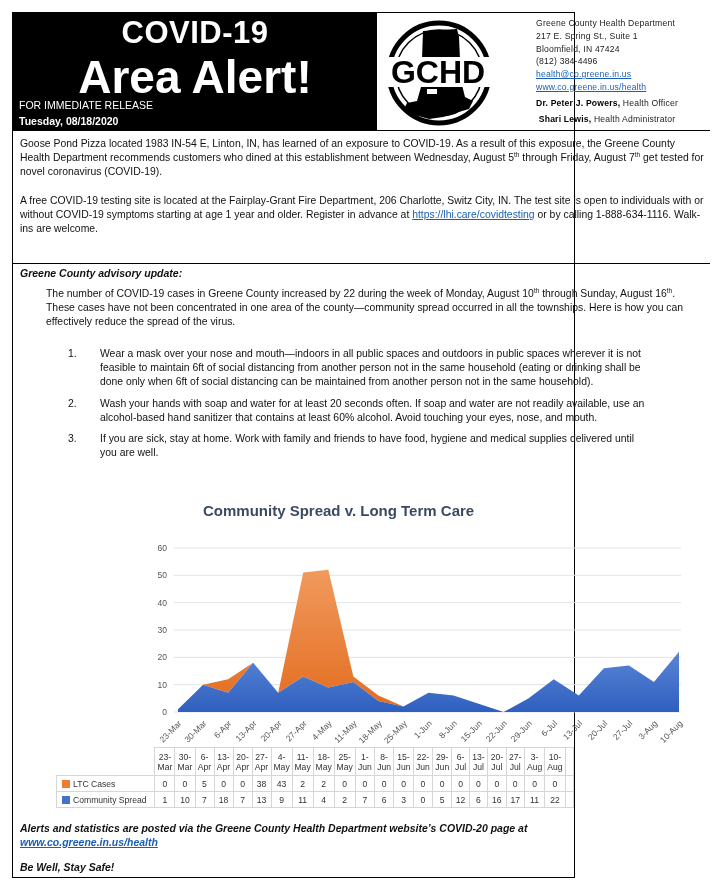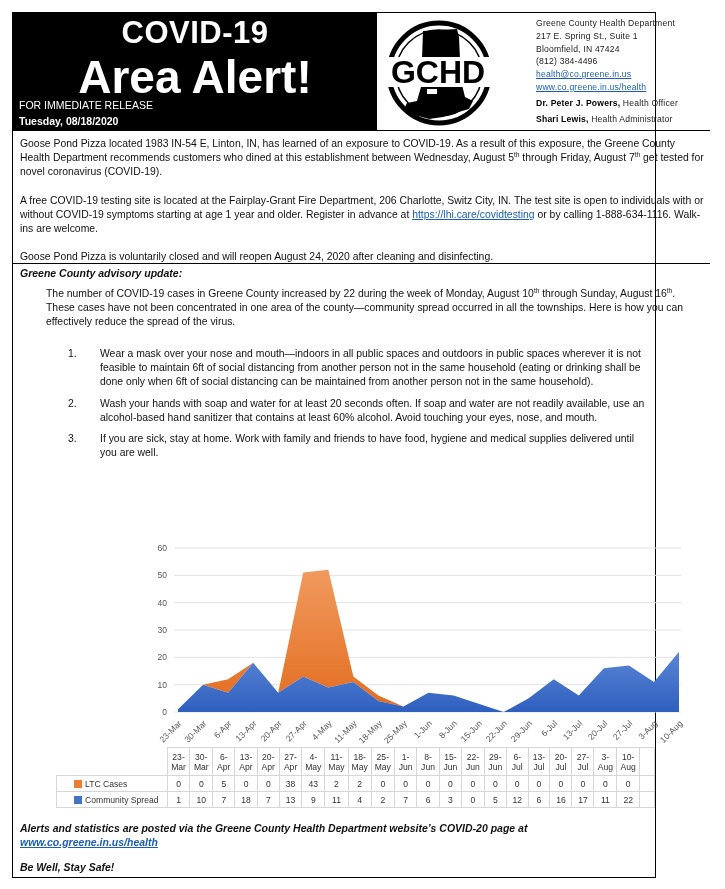--- a/index.html
+++ b/index.html
@@ -1,45 +1,45 @@
 <!DOCTYPE html>
 <html><head>
 <meta charset="utf-8">
 <style>
   * { box-sizing: border-box; margin: 0; padding: 0; }
   html, body { width: 725px; height: 889px; background: #ffffff; overflow: hidden; }
   body { position: relative; font-family: "Liberation Sans", sans-serif; color: #111; }
-  .page { position: absolute; left: 12px; top: 12px; width: 644px; height: 866px; border: 1.5px solid #000; }
+  .page { position: absolute; left: 12px; top: 12px; width: 563px; height: 866px; border: 1.5px solid #000; }
   .hdr-black { position: absolute; left: 0; top: 0; width: 364px; height: 118px; background: #000; color: #fff; }
   .hdr-black .t1 { position: absolute; left: 0; width: 364px; top: 2px; text-align: center; font-weight: bold; font-size: 31px; letter-spacing: 0.5px; }
   .hdr-black .t2 { position: absolute; left: 0; width: 364px; top: 37px; text-align: center; font-weight: bold; font-size: 46px; }
   .hdr-black .r1 { position: absolute; left: 6px; top: 86px; font-size: 10.5px; font-weight: normal; }
   .hdr-black .r2 { position: absolute; left: 6px; top: 102px; font-size: 10.5px; font-weight: bold; text-align: center; }
   .hdr-right { position: absolute; left: 364px; top: 0; width: 333px; height: 118px; border-bottom: 1.5px solid #000; }
   .logo { position: absolute; left: 6px; top: 4px; width: 110px; height: 110px; }
   .contact { position: absolute; left: 159px; top: 4px; font-size: 8.6px; line-height: 12.8px; color: #222; letter-spacing: 0.2px; }
   .contact a { color: #1a5fb4; text-decoration: underline; }
   .contact .strong { font-weight: bold; color: #000; }
-  .contact .row-gap { margin-top: 3px; }
+  .contact .row-gap { margin-top: 3px; text-align: center; }
   .body1 { position: absolute; left: 7px; top: 124px; width: 685px; font-size: 10.4px; line-height: 14.2px; }
   .body1 p { margin-bottom: 14px; }
   .body1 a { color: #1a5fb4; text-decoration: underline; }
   sup { font-size: 6.5px; vertical-align: super; line-height: 0; }
   .divider { position: absolute; left: 0; top: 250px; width: 697px; height: 0; border-top: 1.5px solid #000; }
   .adv-title { position: absolute; left: 7px; top: 254px; font-size: 10.5px; font-weight: bold; font-style: italic; }
   .adv-para { position: absolute; left: 33px; top: 274px; width: 660px; font-size: 10.4px; line-height: 14.2px; }
   .adv-list { position: absolute; left: 55px; top: 334px; width: 580px; font-size: 10.4px; line-height: 14.2px; list-style: none; }
   .adv-list li { position: relative; padding-left: 32px; margin-bottom: 7px; }
   .adv-list li .num { position: absolute; left: 0; top: 0; }
   .chart-title { position: absolute; left: 190px; top: 489px; font-size: 15px; font-weight: bold; color: #3b4a63; }
   .chart-svg { position: absolute; left: 128px; top: 510px; }
   .tbl { position: absolute; left: 43px; top: 734px; border-collapse: collapse; font-size: 8.6px; color: #333; }
   .tbl td { border: 1px solid #d6d6d6; text-align: center; height: 16px; padding: 0 1px; }
   .tbl tr.head td { height: 28px; line-height: 10px; }
-  .tbl td.lbl { text-align: left; width: 114px; padding-left: 17px; white-space: nowrap; }
+  .tbl td.lbl { text-align: left; width: 114px; padding-left: 5px; white-space: nowrap; }
   .tbl td.blank { border: none; }
   .tbl td.c { width: 25px; }
   .tbl td.end { width: 20px; }
   .sw { display: inline-block; width: 8px; height: 8px; margin-right: 3px; vertical-align: -1px; }
   .foot1 { position: absolute; left: 7px; top: 808px; font-size: 10.5px; font-weight: bold; font-style: italic; line-height: 14px; }
   .foot1 a { color: #1a5fb4; text-decoration: underline; }
   .foot2 { position: absolute; left: 7px; top: 848px; font-size: 10.5px; font-weight: bold; font-style: italic; }
 </style>
 </head>
 <body>
@@ -70,33 +70,33 @@
       <div><a>health@co.greene.in.us</a></div>
       <div><a>www.co.greene.in.us/health</a></div>
       <div class="row-gap"><span class="strong">Dr. Peter J. Powers,</span><span> Health Officer</span></div>
       <div class="row-gap"><span class="strong">Shari Lewis,</span><span> Health Administrator</span></div>
     </div>
   </div>
 
   <div class="body1">
     <p><span>Goose Pond Pizza located 1983 IN-54 E, Linton, IN, has learned of an exposure to COVID-19.  As a result of this exposure, the Greene County Health Department recommends customers who dined at this establishment between Wednesday, August 5</span><sup>th</sup><span> through Friday, August 7</span><sup>th</sup><span> get tested for novel coronavirus (COVID-19).</span></p>
     <p><span>A free COVID-19 testing site is located at the Fairplay-Grant Fire Department, 206 Charlotte, Switz City, IN.  The test site is open to individuals with or without COVID-19 symptoms starting at age 1 year and older.  Register in advance at </span><a>https://lhi.care/covidtesting</a><span> or by calling 1-888-634-1116.  Walk-ins are welcome.</span></p>
-    <p>Goose Pond Pizza is voluntarily closed and will reopen August 24, 2020 after cleaning and disinfecting.</p>
   </div>
 
   <div class="divider"></div>
 
   <div class="adv-title">Greene County advisory update:</div>
   <div class="adv-para"><span>The number of COVID-19 cases in Greene County increased by 22 during the week of Monday, August 10</span><sup>th</sup><span> through Sunday, August 16</span><sup>th</sup><span>. These cases have not been concentrated in one area of the county—community spread occurred in all the townships.  Here is how you can effectively reduce the spread of the virus.</span></div>
   <ol class="adv-list">
     <li><span class="num">1.</span><span>Wear a mask over your nose and mouth—indoors in all public spaces and outdoors in public spaces wherever it is not feasible to maintain 6ft of social distancing from another person not in the same household (eating or drinking shall be done only when 6ft of social distancing can be maintained from another person not in the same household).</span></li>
     <li><span class="num">2.</span><span>Wash your hands with soap and water for at least 20 seconds often. If soap and water are not readily available, use an alcohol-based hand sanitizer that contains at least 60% alcohol.  Avoid touching your eyes, nose, and mouth.</span></li>
     <li><span class="num">3.</span><span>If you are sick, stay at home.  Work with family and friends to have food, hygiene and medical supplies delivered until you are well.</span></li>
   </ol>
 
+  <div class="chart-title">Community Spread v. Long Term Care</div>
   <svg class="chart-svg" id="chart" width="560" height="222" viewBox="0 0 560 222">
     <defs>
       <linearGradient id="gBlue" x1="0" y1="0" x2="0" y2="1">
         <stop offset="0" stop-color="#5a86d6"></stop>
         <stop offset="1" stop-color="#2f5fbf"></stop>
       </linearGradient>
       <linearGradient id="gOrange" x1="0" y1="0" x2="0" y2="1">
         <stop offset="0" stop-color="#f09a5e"></stop>
         <stop offset="1" stop-color="#e36c1e"></stop>
       </linearGradient>

